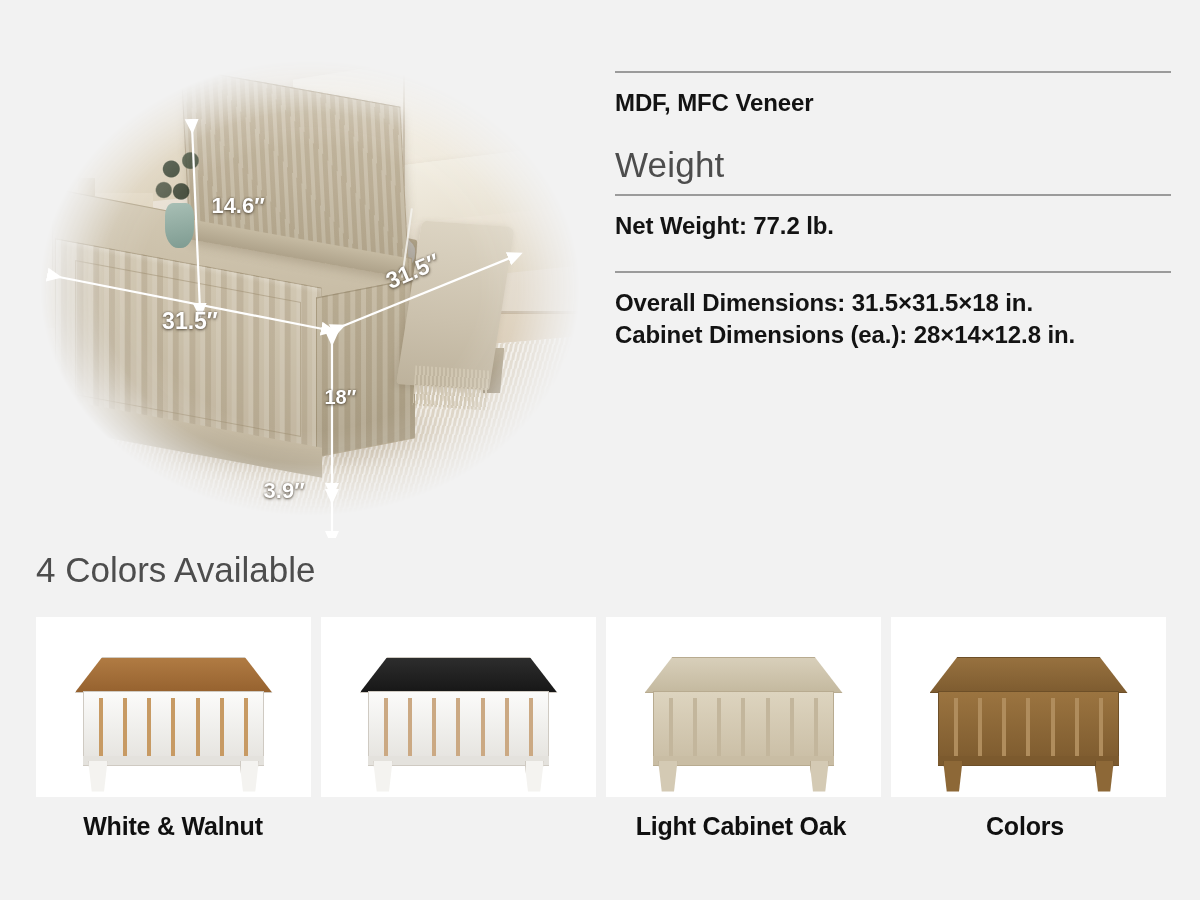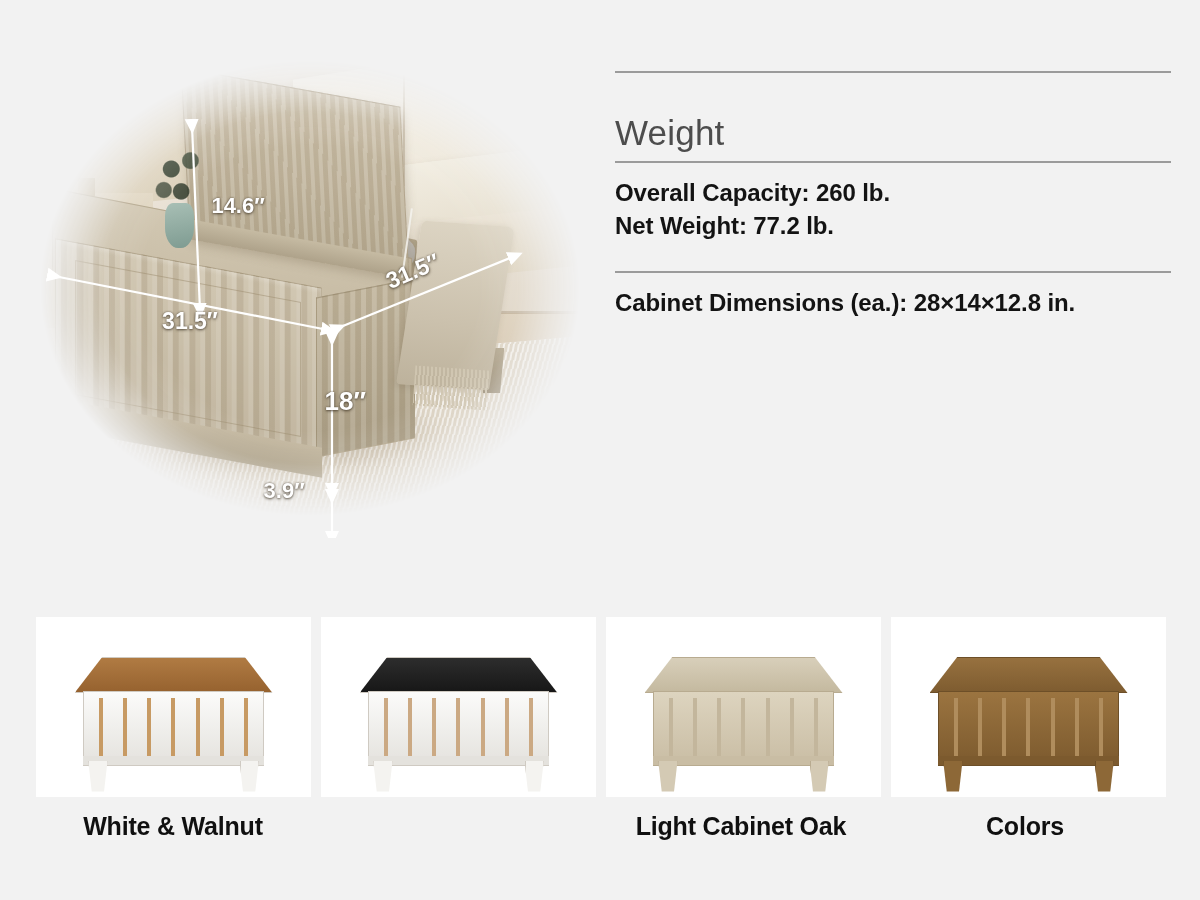--- a/index.html
+++ b/index.html
@@ -385,48 +385,50 @@
         <line x1="312" y1="300" x2="312" y2="452"></line>
 
         <line x1="312" y1="458" x2="312" y2="500"></line>
       </g>
     </svg>
 
     <div id="dims">
       <span class="dimlabel" style="left:33%;top:31%;font-size:22px;">14.6″</span>
       <span class="dimlabel" style="left:24.5%;top:54%;font-size:23px;">31.5″</span>
       <span class="dimlabel" style="left:63%;top:44%;font-size:23px;transform:rotate(-23deg);">31.5″</span>
-      <span class="dimlabel" style="left:52.5%;top:69.5%;font-size:26px;">18″</span>
+      <span class="dimlabel" style="left:52.5%;top:69.5%;font-size:20px;">18″</span>
       <span class="dimlabel" style="left:42%;top:88%;font-size:22px;">3.9″</span>
     </div>
   </div>
 
   <div id="specs">
 
     <div>
       <div class="spec-rule"></div>
+      <div class="spec-body">MDF, MFC Veneer</div>
     </div>
 
     <div class="spec-gap"></div>
 
     <div>
       <div class="spec-head">Weight</div>
       <div class="spec-rule"></div>
-      <div class="spec-body">Overall Capacity: 260 lb.</div>
       <div class="spec-body">Net Weight: 77.2 lb.</div>
     </div>
 
     <div class="spec-gap-sm"></div>
 
     <div>
       <div class="spec-rule"></div>
+      <div class="spec-body">Overall Dimensions: 31.5×31.5×18 in.</div>
       <div class="spec-body">Cabinet Dimensions (ea.): 28×14×12.8 in.</div>
     </div>
   </div>
 
+  <div id="colors-title">4 Colors Available</div>
 
   <div id="swatch-row">
 
     <div class="swatch-card">
       <div class="swatch-art">
         <div class="m-top" style="background: linear-gradient(rgb(150, 98, 47) 0%, rgb(176, 123, 67) 100%); border: 1px solid rgb(207, 202, 194);"></div>
         <div class="m-body" style="background: linear-gradient(rgb(251, 251, 250) 0%, rgb(228, 226, 221) 100%); border: 1px solid rgb(207, 202, 194);"></div>
         <div class="m-panelarea">
             <div class="m-slat" style="background: rgb(199, 154, 99);"></div>
             <div class="m-slat" style="background: rgb(199, 154, 99);"></div>

